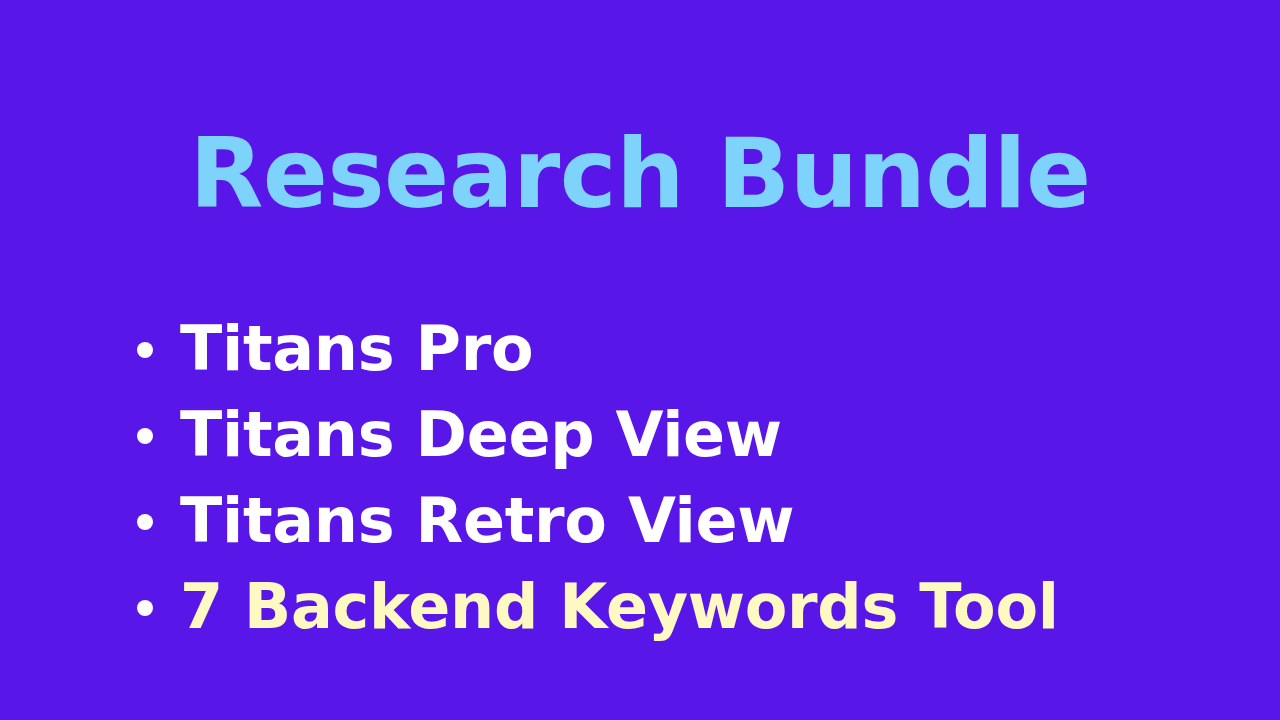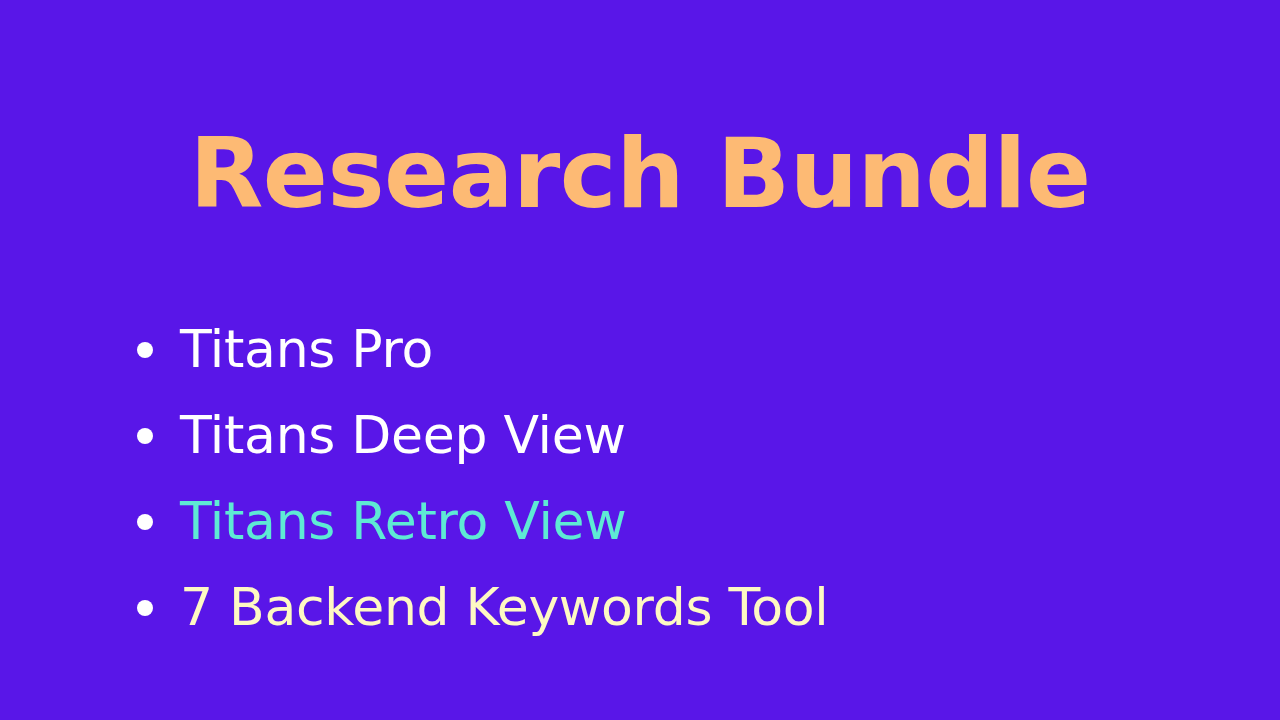--- a/index.html
+++ b/index.html
@@ -73,52 +73,52 @@
     width: 16px;
     height: 16px;
     border-radius: 50%;
     background: #FFFFFF;
     margin-top: 36px;
     margin-right: 27px;
   }
 
   .feature-label {
     flex: 0 0 auto;
-    font-size: 52px;
+    font-size: 62px;
     line-height: 86px;
-    font-weight: normal;
+    font-weight: bold;
     color: #FFFFFF;
     letter-spacing: -0.3px;
     white-space: nowrap;
   }
 </style>
 </head>
 <body>
 
 <div id="slide" style="background: rgb(89, 22, 232);">
 
   <div id="title-block">
-    <h1 id="slide-title" style="color: #fdba74;">Research Bundle</h1>
+    <h1 id="slide-title" style="color: #7dd3fc;">Research Bundle</h1>
   </div>
 
   <ul id="feature-list">
 
     <li class="feature-item">
       <span class="bullet-dot" style="background: rgb(255, 255, 255);"></span>
       <span class="feature-label" style="color: rgb(255, 255, 255);">Titans Pro</span>
     </li>
 
     <li class="feature-item">
       <span class="bullet-dot" style="background: rgb(255, 255, 255);"></span>
       <span class="feature-label" style="color: #ffffff;">Titans Deep View</span>
     </li>
 
     <li class="feature-item">
       <span class="bullet-dot" style="background: rgb(255, 255, 255);"></span>
-      <span class="feature-label" style="color: #5eead4;">Titans Retro View</span>
+      <span class="feature-label" style="color: #ffffff;">Titans Retro View</span>
     </li>
 
     <li class="feature-item">
       <span class="bullet-dot" style="background: rgb(255, 255, 255);"></span>
       <span class="feature-label" style="color: #fef9c3;">7 Backend Keywords Tool</span>
     </li>
 
   </ul>
 
 </div>

